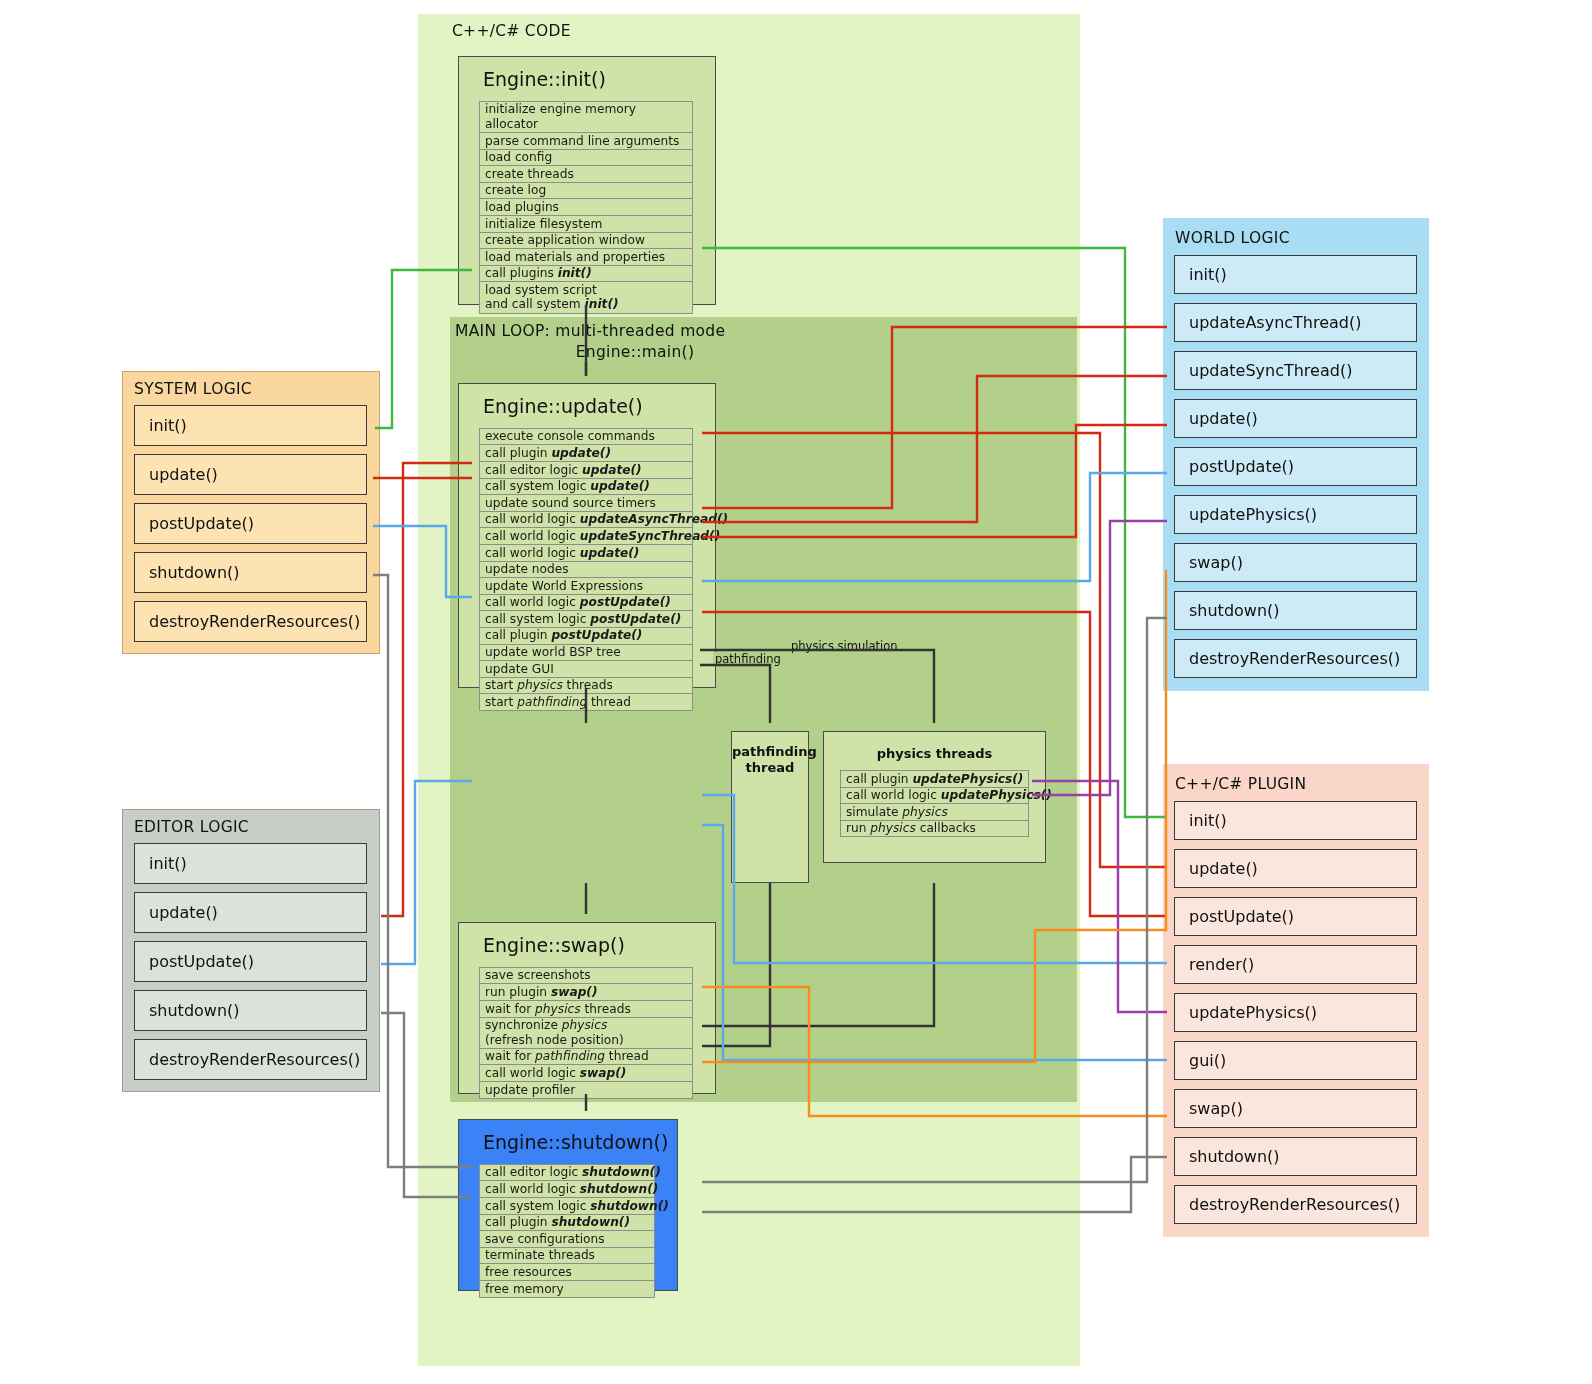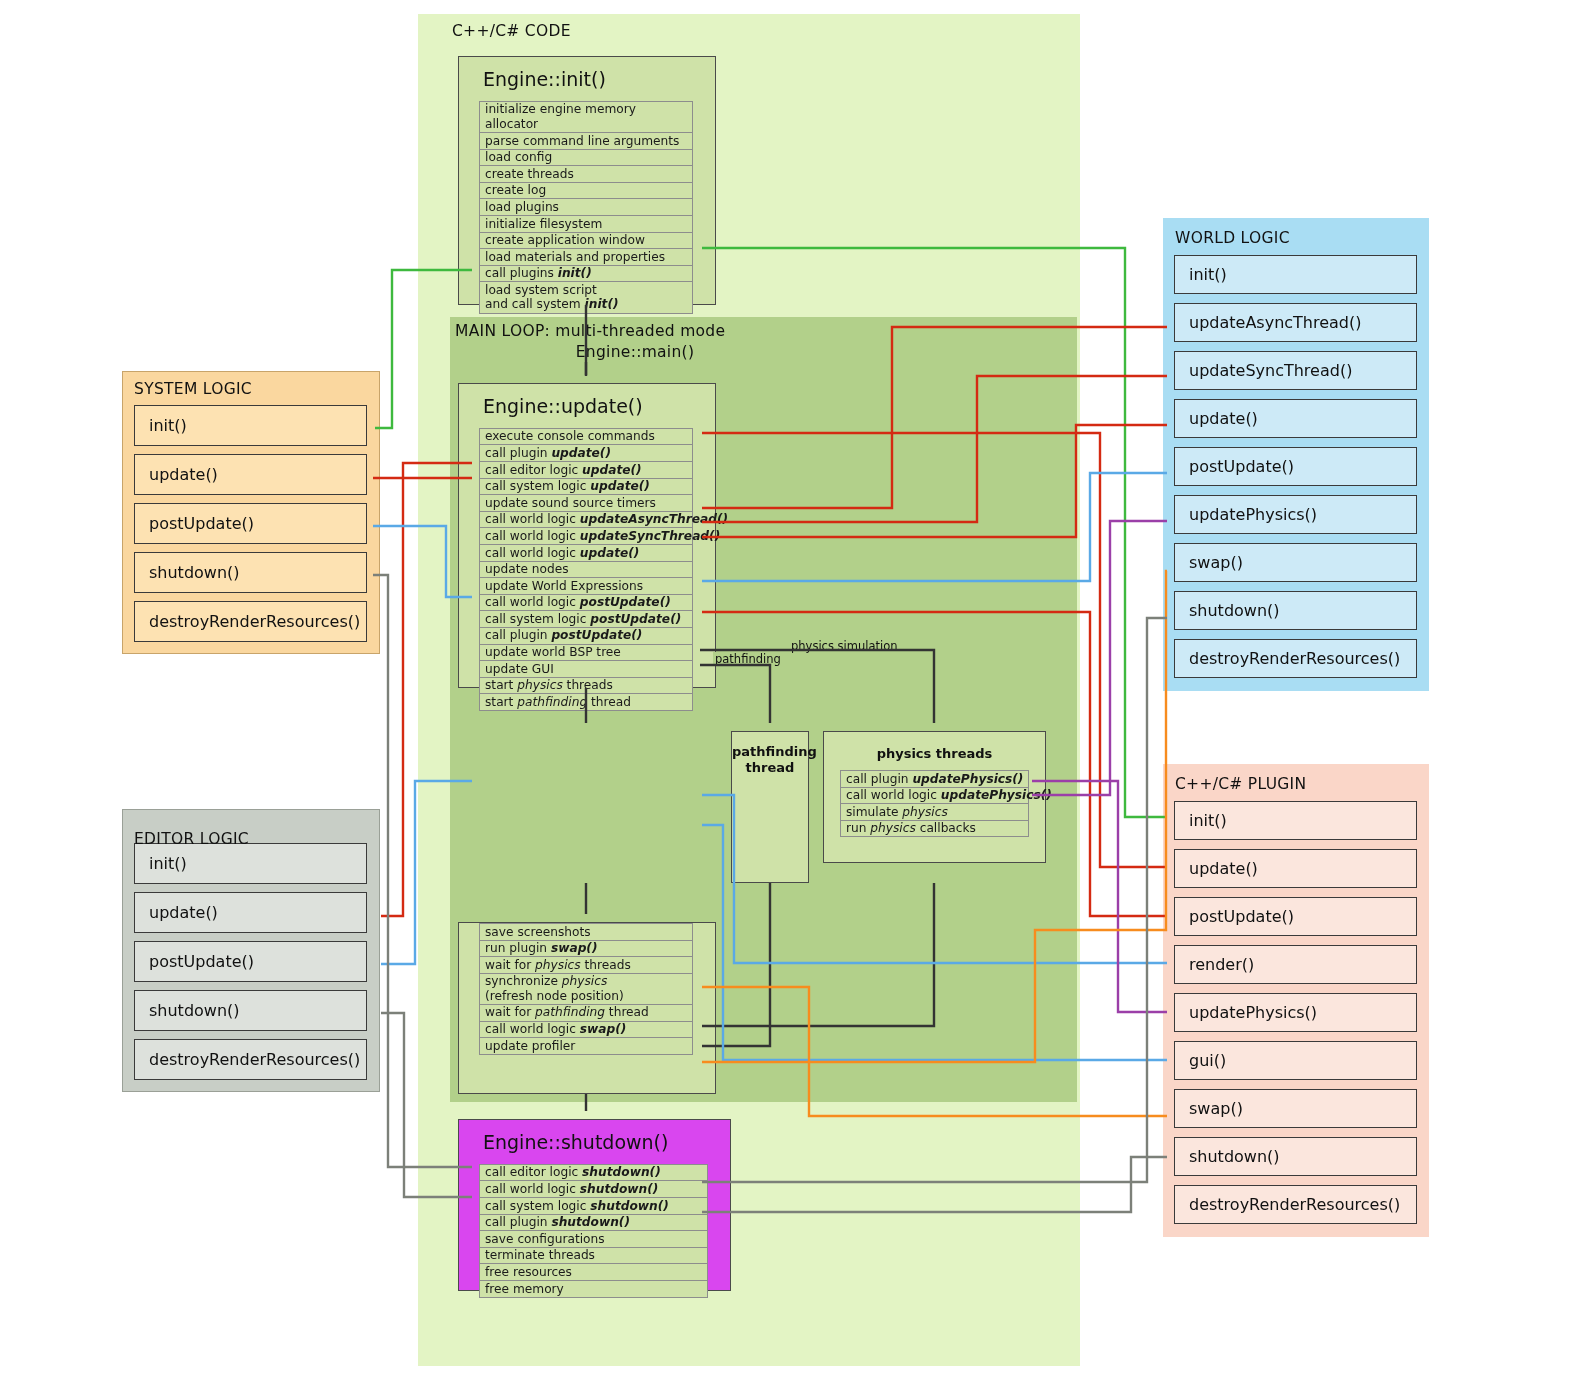--- a/index.html
+++ b/index.html
@@ -96,32 +96,33 @@
         <div class="row">call plugin <i>postUpdate()</i></div>
         <div class="row">update world BSP tree</div>
         <div class="row">update GUI</div>
         <div class="row">start <em>physics</em> threads</div>
         <div class="row">start <em>pathfinding</em> thread</div>
       </div>
   </div>
 
 
   <div class="ebox" id="box-swap" style="left:458px;top:922px;width:258px;height:172px;">
+    <div class="ebox-title">Engine::swap()</div>
     <div class="rows" id="rows-swap">
         <div class="row">save screenshots</div>
         <div class="row">run plugin <i>swap()</i></div>
         <div class="row">wait for <em>physics</em> threads</div>
         <div class="row">synchronize <em>physics</em><br>(refresh node position)</div>
         <div class="row">wait for <em>pathfinding</em> thread</div>
         <div class="row">call world logic <i>swap()</i></div>
         <div class="row">update profiler</div>
       </div>
   </div>
 
-  <div class="ebox" id="box-shutdown" style="left:458px;top:1119px;width:273px;height:172px;background:#d946ef;">
+  <div class="ebox" id="box-shutdown" style="left:458px;top:1119px;width:220px;height:172px;background:#3b82f6;">
     <div class="ebox-title">Engine::shutdown()</div>
     <div class="rows" id="rows-shutdown">
         <div class="row">call editor logic <i>shutdown()</i></div>
         <div class="row">call world logic <i>shutdown()</i></div>
         <div class="row">call system logic <i>shutdown()</i></div>
         <div class="row">call plugin <i>shutdown()</i></div>
         <div class="row">save configurations</div>
         <div class="row">terminate threads</div>
         <div class="row">free resources</div>
         <div class="row">free memory</div>
@@ -174,21 +175,21 @@
       <div class="chip" style="left: 11px; top: 131px; width: 233px; height: 41px;">
         <span>postUpdate()</span>
       </div>
       <div class="chip" style="left: 11px; top: 180px; width: 233px; height: 41px;">
         <span>shutdown()</span>
       </div>
       <div class="chip" style="left: 11px; top: 229px; width: 233px; height: 41px;">
         <span>destroyRenderResources()</span>
       </div>
     </div>
-  <div class="panel-title" style="left:134px;top:818px;margin-top:12px;">EDITOR LOGIC</div>
+  <div class="panel-title" style="left:134px;top:818px;">EDITOR LOGIC</div>
 
   <div class="panel" id="world-panel">
       <div class="chip" style="left: 11px; top: 37px; width: 243px; height: 39px;">
         <span>init()</span>
       </div>
       <div class="chip" style="left: 11px; top: 85px; width: 243px; height: 39px;">
         <span>updateAsyncThread()</span>
       </div>
       <div class="chip" style="left: 11px; top: 133px; width: 243px; height: 39px;">
         <span>updateSyncThread()</span>

